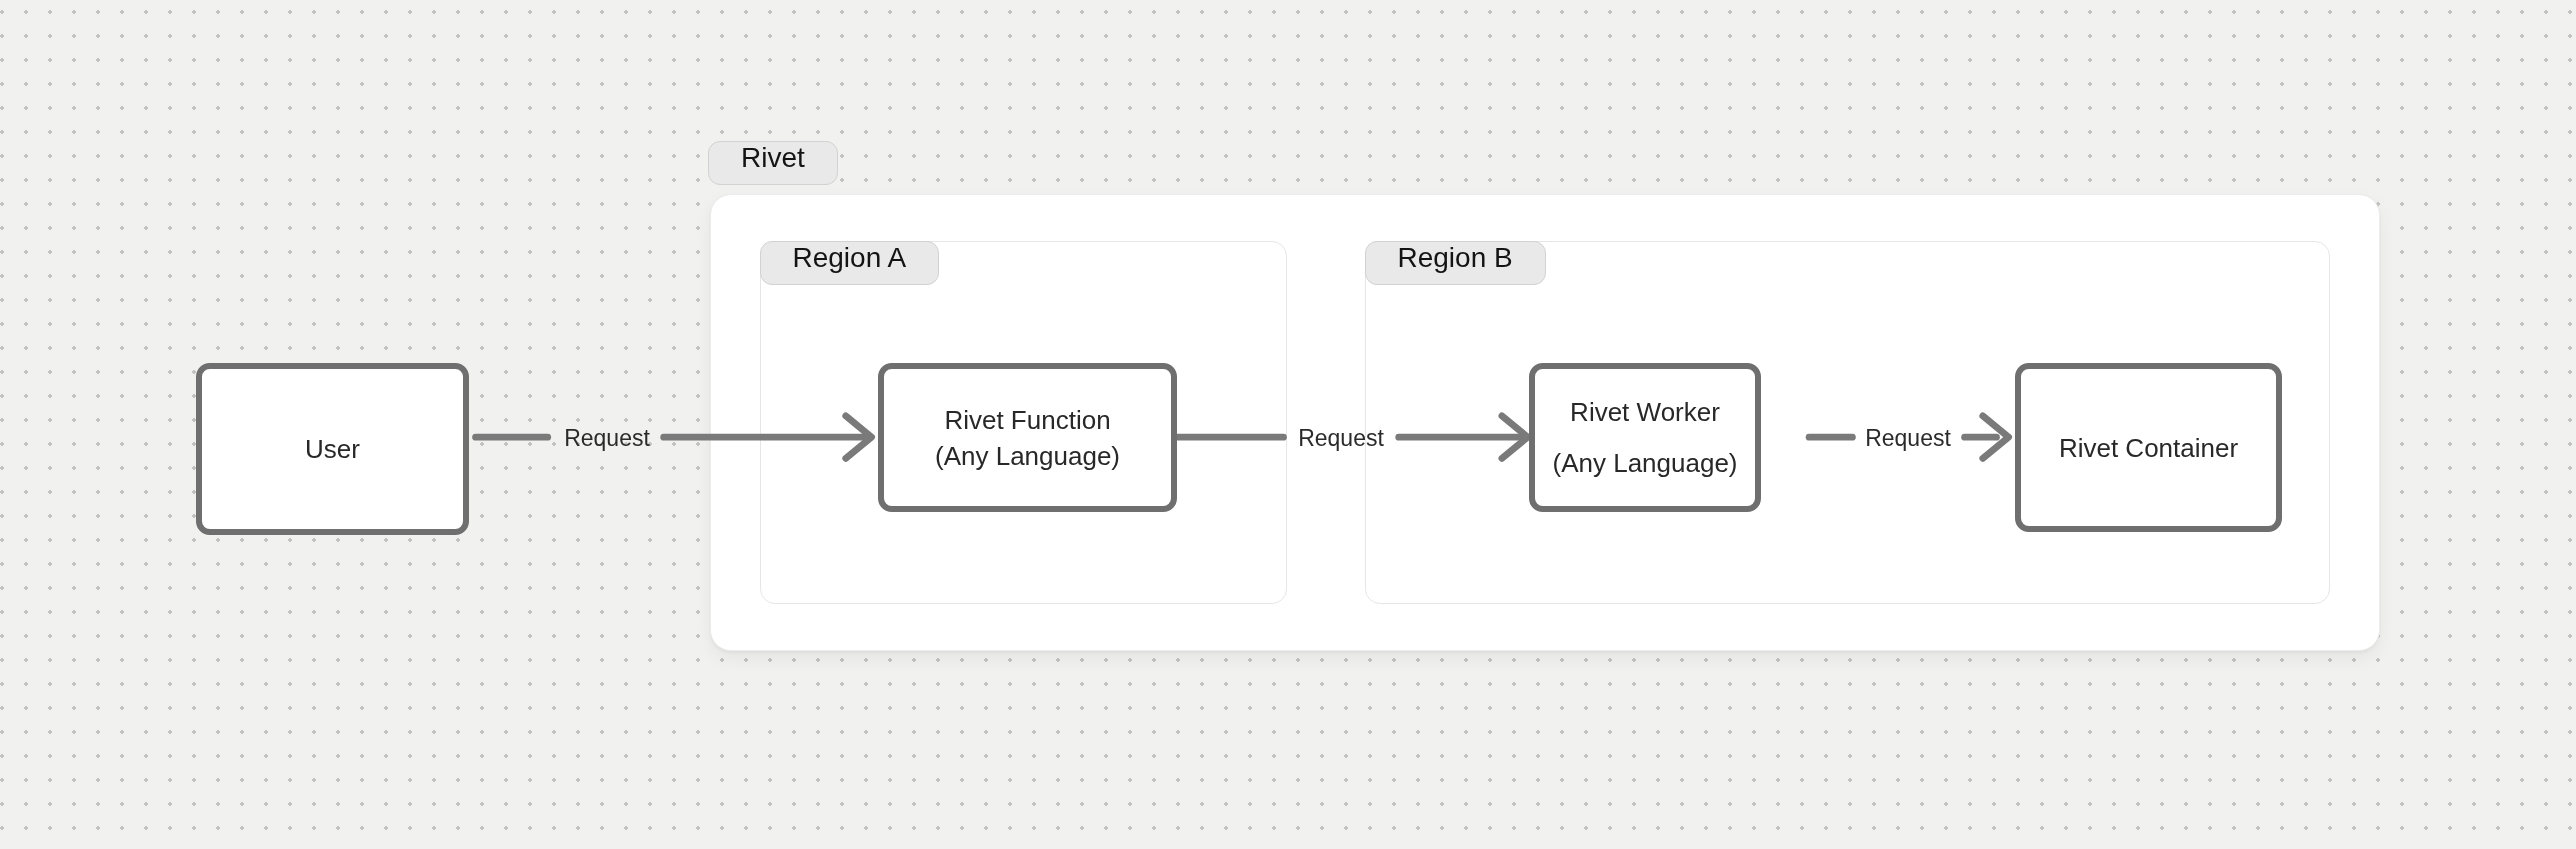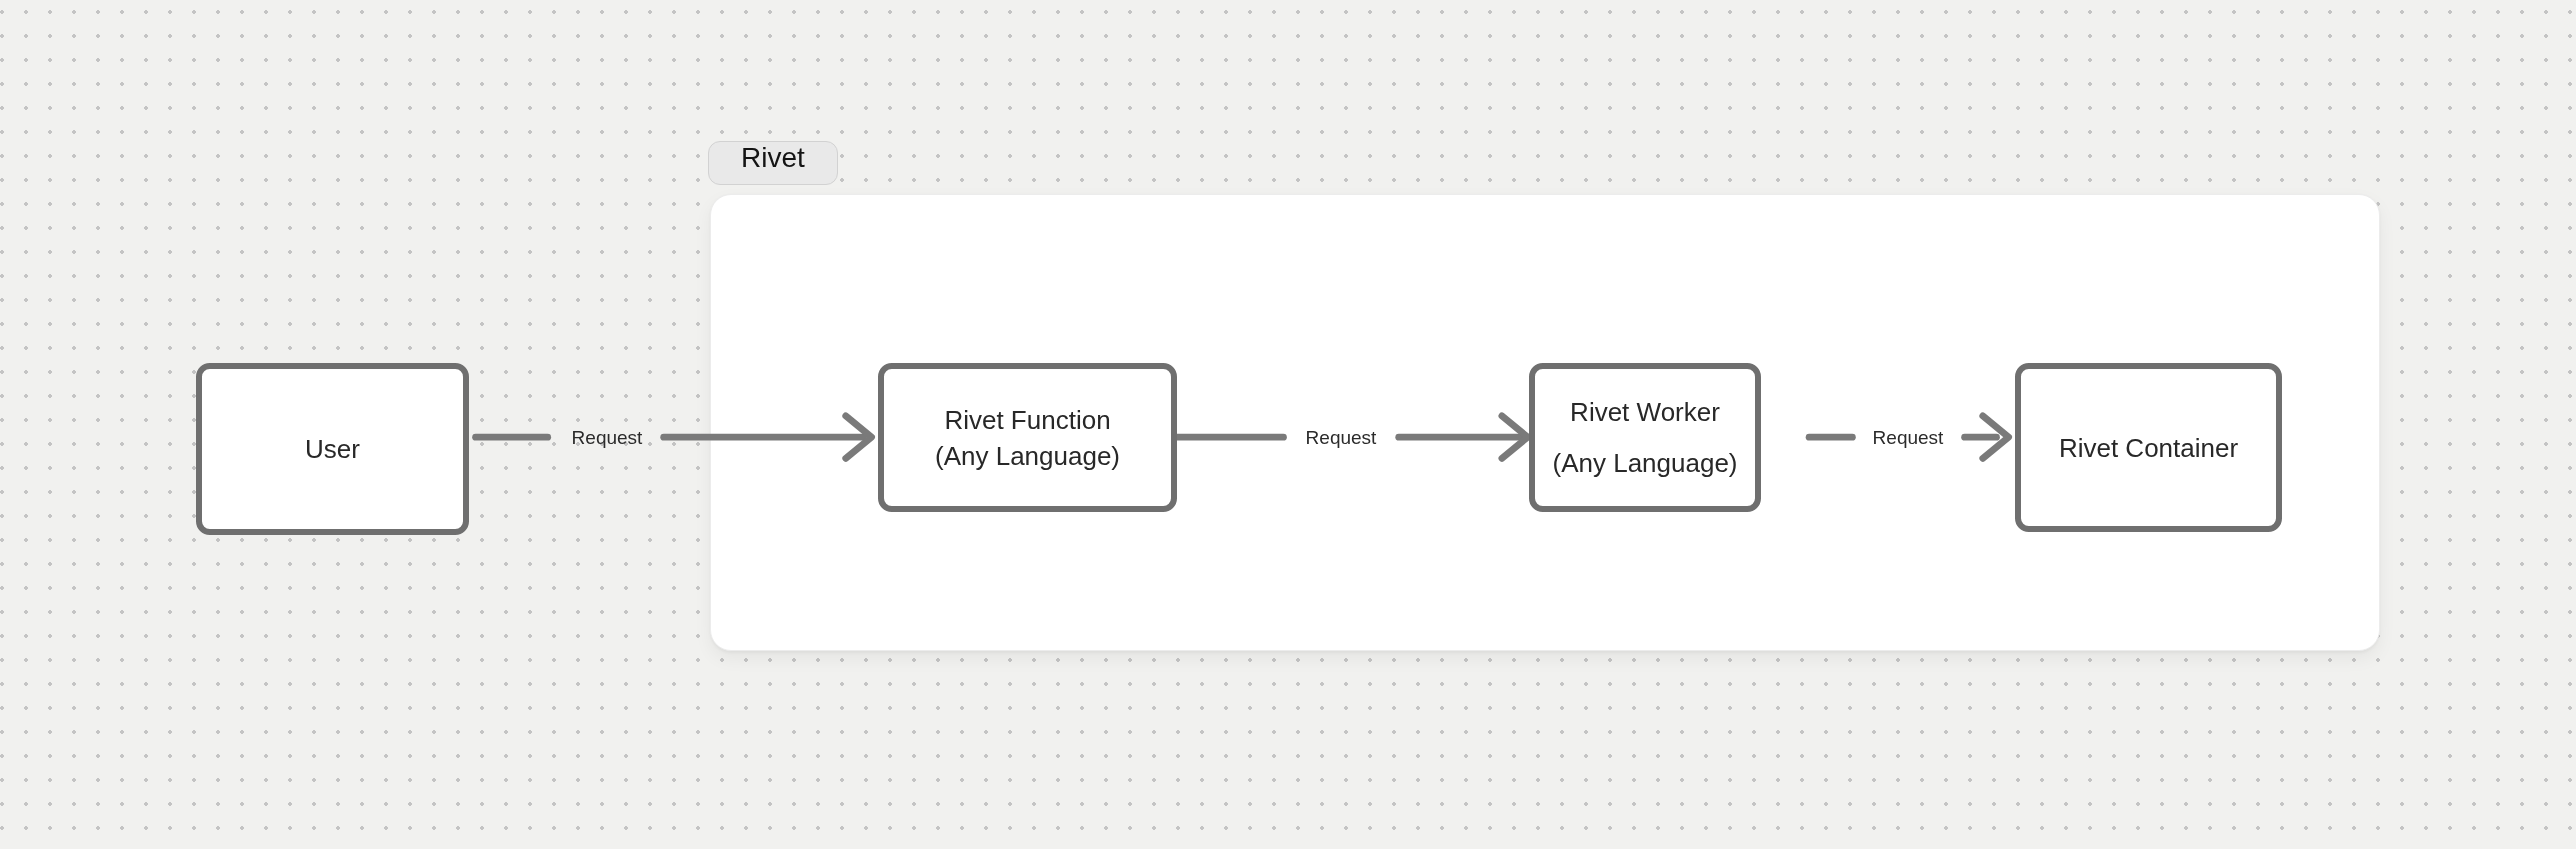--- a/index.html
+++ b/index.html
@@ -99,38 +99,48 @@
   .edges-layer line, .edges-layer polyline {
     stroke: #7a7a7a;
     stroke-width: 9;
     stroke-linecap: round;
     stroke-linejoin: round;
     fill: none;
   }
   .edge-label {
     position: absolute;
     transform: translate(-50%, -50%);
-    font-size: 19px;
+    font-size: 23px;
     color: #2b2b2b;
     white-space: nowrap;
   }
   .lbl-1 { left: 607px;  top: 438px; }
   .lbl-2 { left: 1341px; top: 438px; }
   .lbl-3 { left: 1908px; top: 438px; }
 </style>
 </head>
 <body>
 
 <div class="canvas">
 
   <div class="cluster"></div>
   <div class="badge cluster-badge">
     <span>Rivet</span>
   </div>
 
+  <div class="region region-a">
+    <div class="badge region-badge">
+      <span>Region A</span>
+    </div>
+  </div>
+  <div class="region region-b">
+    <div class="badge region-badge">
+      <span>Region B</span>
+    </div>
+  </div>
 
   <svg class="edges-layer" viewBox="0 0 3396 1120" xmlns="http://www.w3.org/2000/svg">
     <g>
       <line x1="627" y1="576" x2="722" y2="576"></line>
       <line x1="875" y1="576" x2="1138" y2="576"></line>
       <polyline points="1115,548 1149,576 1115,604"></polyline>
     </g>
     <g>
       <line x1="1515" y1="576" x2="1692" y2="576"></line>
       <line x1="1844" y1="576" x2="2004" y2="576"></line>

